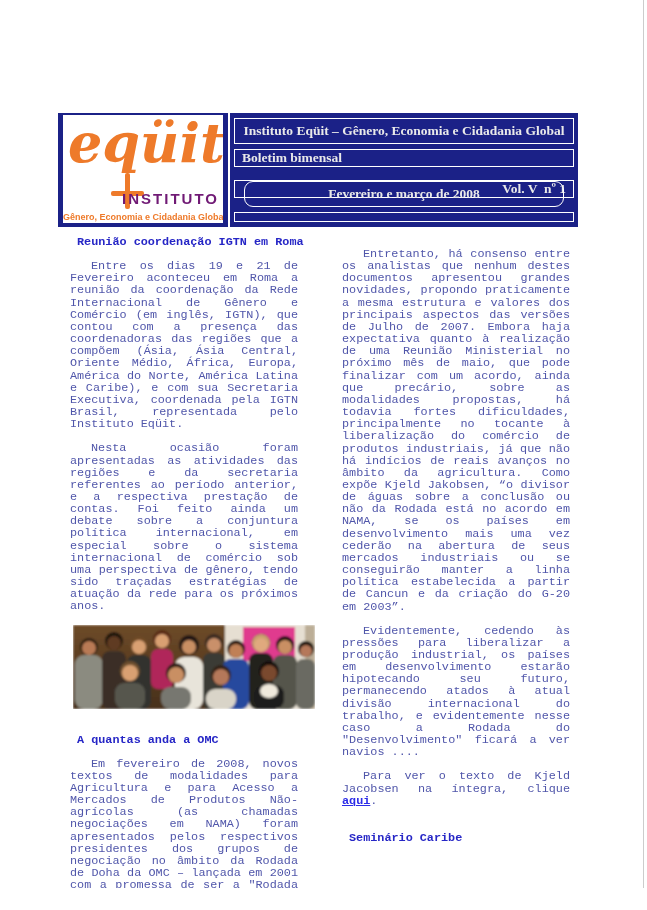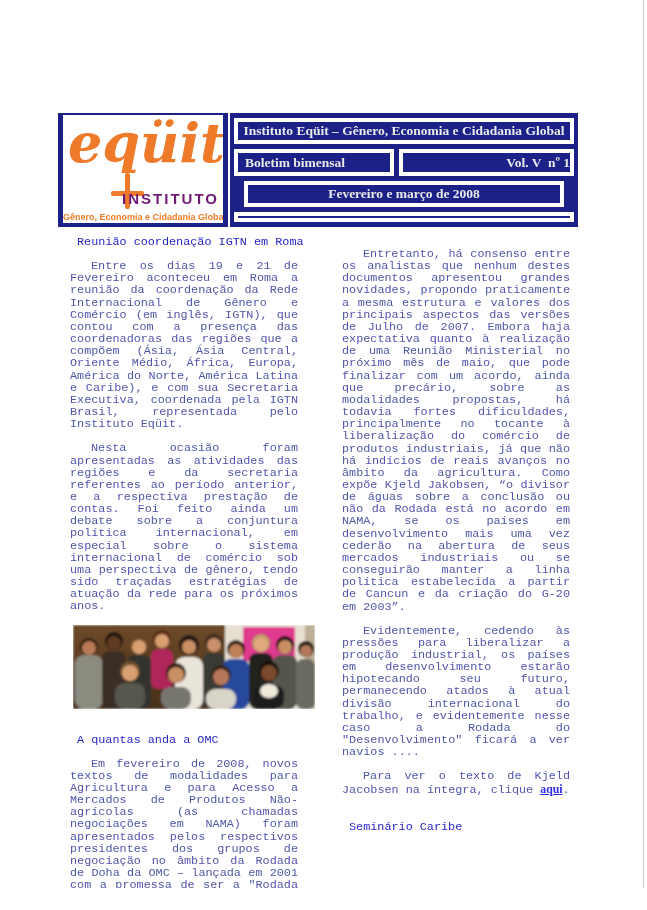--- a/index.html
+++ b/index.html
@@ -60,50 +60,50 @@
 
   .header-table {
     flex: 1;
     background: #1b2187;
     padding: 5px 4px;
     display: flex; flex-direction: column; gap: 5px;
     color: #e9e9e9;
     font-family: "Liberation Serif", serif;
     font-weight: bold; font-size: 13.5px;
   }
-  .ht-cell { border: 4px solid #ffffff; display: flex; align-items: center; }
+  .ht-cell { border: 1px solid #ffffff; display: flex; align-items: center; }
   .ht-row1 { height: 26px; justify-content: center; }
-  .ht-row2 { height: 27px; display: flex; gap: 5px; }
+  .ht-row2 { height: 27px; display: flex; gap: 13px; flex-direction: column; }
   .ht-cell-left  { flex: 0 0 47%; padding-left: 7px; }
-  .ht-cell-right { flex: 1; justify-content: flex-end; white-space: pre; }
-  .ht-row3 { height: 26px; margin: 0 10px; justify-content: center; }
+  .ht-cell-right { flex: 1; justify-content: flex-end; padding-right: 7px; white-space: pre; }
+  .ht-row3 { height: 26px; margin: 0 10px; justify-content: center; border-radius: 9px; }
   .ht-row4 { height: 10px; }
 
   
   .col {
     position: absolute; top: 236px; width: 252px;
     color: #5056aa;
     font-size: 11.8px; line-height: 12.15px;
     text-align: justify;
   }
   .col-left  { left: 58px; }
   .col-right { left: 330px; }
 
   .col p { margin: 12px; text-indent: 21px; }
   .art-heading {
     margin: 0; padding-left: 19px;
     font-size: 11.8px; line-height: 12.15px;
-    font-weight: normal; color: #2626c6;
+    font-weight: bold; color: #2626c6;
     text-align: left;
   }
   .gap-before { margin-top: 25px; }
   .justify-last { text-align-last: justify; }
   .inline-link {
     color: #2b2be8; font-weight: bold;
-    text-decoration: underline; cursor: pointer; font-family: Liberation Serif, serif;
+    text-decoration: underline; cursor: pointer;
   }
 
   .photo {
     margin: 2px 0 25px 15px;
     width: 242px; height: 84px;
     overflow: hidden;
   }
   .photo svg { display: block; }
 </style>
 </head>

